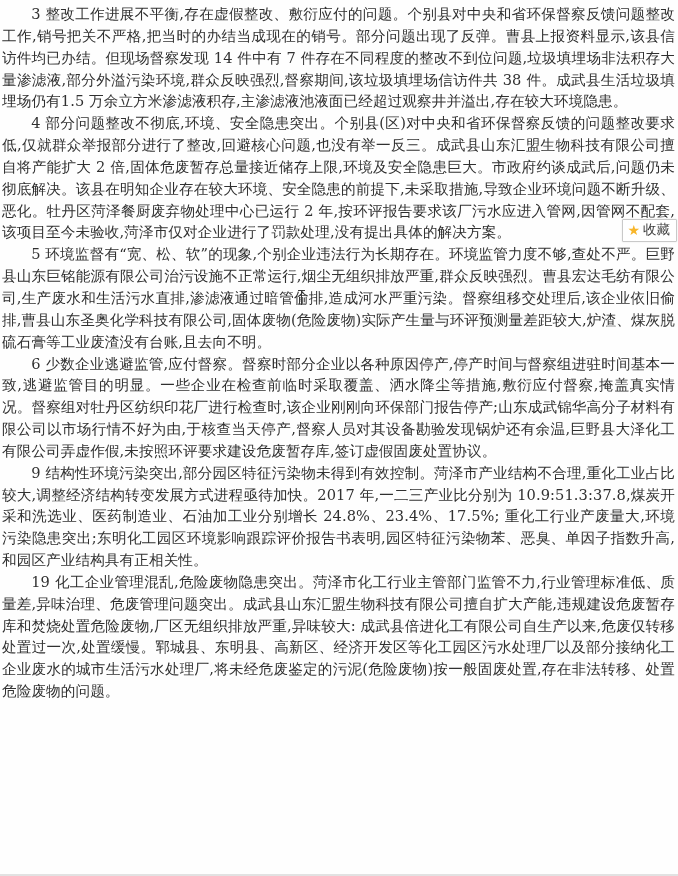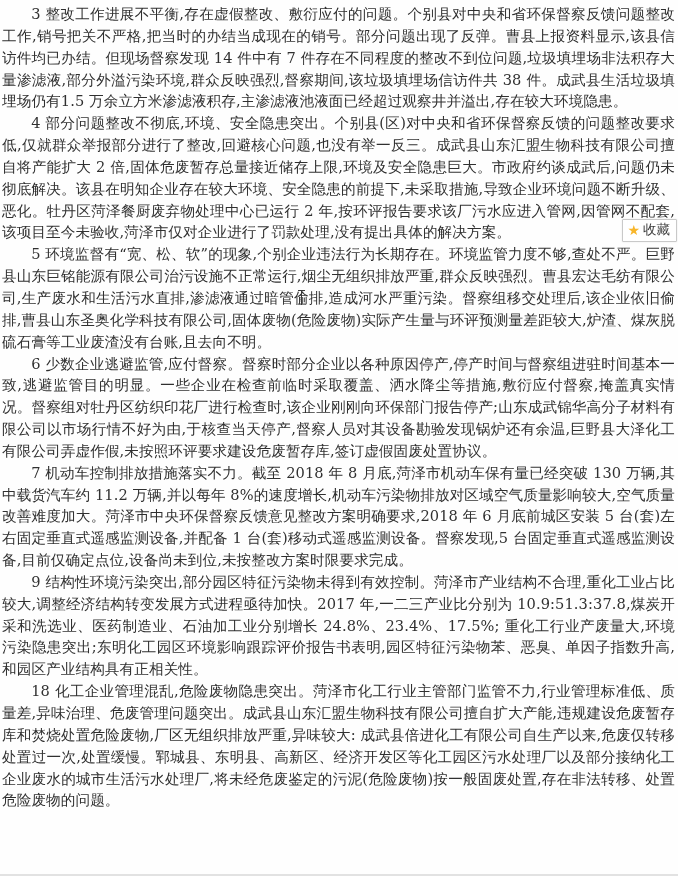--- a/index.html
+++ b/index.html
@@ -87,23 +87,22 @@
 </head>
 <body>
 
 <div class="page">
 
   <article class="content">
     <p>3 整改工作进展不平衡,存在虚假整改、敷衍应付的问题。个别县对中央和省环保督察反馈问题整改工作,销号把关不严格,把当时的办结当成现在的销号。部分问题出现了反弹。曹县上报资料显示,该县信访件均已办结。但现场督察发现 14 件中有 7 件存在不同程度的整改不到位问题,垃圾填埋场非法积存大量渗滤液,部分外溢污染环境,群众反映强烈,督察期间,该垃圾填埋场信访件共 38 件。成武县生活垃圾填埋场仍有1.5 万余立方米渗滤液积存,主渗滤液池液面已经超过观察井并溢出,存在较大环境隐患。</p>
     <p>4 部分问题整改不彻底,环境、安全隐患突出。个别县(区)对中央和省环保督察反馈的问题整改要求低,仅就群众举报部分进行了整改,回避核心问题,也没有举一反三。成武县山东汇盟生物科技有限公司擅自将产能扩大 2 倍,固体危废暂存总量接近储存上限,环境及安全隐患巨大。市政府约谈成武后,问题仍未彻底解决。该县在明知企业存在较大环境、安全隐患的前提下,未采取措施,导致企业环境问题不断升级、恶化。牡丹区菏泽餐厨废弃物处理中心已运行 2 年,按环评报告要求该厂污水应进入管网,因管网不配套,该项目至今未验收,菏泽市仅对企业进行了罚款处理,没有提出具体的解决方案。</p>
     <p>5 环境监督有“宽、松、软”的现象,个别企业违法行为长期存在。环境监管力度不够,查处不严。巨野县山东巨铭能源有限公司治污设施不正常运行,烟尘无组织排放严重,群众反映强烈。曹县宏达毛纺有限公司,生产废水和生活污水直排,渗滤液通过暗管偷排,造成河水严重污染。督察组移交处理后,该企业依旧偷排,曹县山东圣奥化学科技有限公司,固体废物(危险废物)实际产生量与环评预测量差距较大,炉渣、煤灰脱硫石膏等工业废渣没有台账,且去向不明。</p>
     <p>6 少数企业逃避监管,应付督察。督察时部分企业以各种原因停产,停产时间与督察组进驻时间基本一致,逃避监管目的明显。一些企业在检查前临时采取覆盖、洒水降尘等措施,敷衍应付督察,掩盖真实情况。督察组对牡丹区纺织印花厂进行检查时,该企业刚刚向环保部门报告停产;山东成武锦华高分子材料有限公司以市场行情不好为由,于核查当天停产,督察人员对其设备勘验发现锅炉还有余温,巨野县大泽化工有限公司弄虚作假,未按照环评要求建设危废暂存库,签订虚假固废处置协议。</p>
-    <p>7 机动车控制排放措施落实不力。截至 2018 年 8 月底,菏泽市机动车保有量已经突破 130 万辆,其中载货汽车约 11.2 万辆,并以每年 8%的速度增长,机动车污染物排放对区域空气质量影响较大,空气质量改善难度加大。菏泽市中央环保督察反馈意见整改方案明确要求,2018 年 6 月底前城区安装 5 台(套)左右固定垂直式遥感监测设备,并配备 1 台(套)移动式遥感监测设备。督察发现,5 台固定垂直式遥感监测设备,目前仅确定点位,设备尚未到位,未按整改方案时限要求完成。</p>
     <p>9 结构性环境污染突出,部分园区特征污染物未得到有效控制。菏泽市产业结构不合理,重化工业占比较大,调整经济结构转变发展方式进程亟待加快。2017 年,一二三产业比分别为 10.9:51.3:37.8,煤炭开采和洗选业、医药制造业、石油加工业分别增长 24.8%、23.4%、17.5%; 重化工行业产废量大,环境污染隐患突出;东明化工园区环境影响跟踪评价报告书表明,园区特征污染物苯、恶臭、单因子指数升高,和园区产业结构具有正相关性。</p>
-    <p>18 化工企业管理混乱,危险废物隐患突出。菏泽市化工行业主管部门监管不力,行业管理标准低、质量差,异味治理、危废管理问题突出。成武县山东汇盟生物科技有限公司擅自扩大产能,违规建设危废暂存库和焚烧处置危险废物,厂区无组织排放严重,异味较大: 成武县倍进化工有限公司自生产以来,危废仅转移处置过一次,处置缓慢。郓城县、东明县、高新区、经济开发区等化工园区污水处理厂以及部分接纳化工企业废水的城市生活污水处理厂,将未经危废鉴定的污泥(危险废物)按一般固废处置,存在非法转移、处置危险废物的问题。</p>
+    <p>19 化工企业管理混乱,危险废物隐患突出。菏泽市化工行业主管部门监管不力,行业管理标准低、质量差,异味治理、危废管理问题突出。成武县山东汇盟生物科技有限公司擅自扩大产能,违规建设危废暂存库和焚烧处置危险废物,厂区无组织排放严重,异味较大: 成武县倍进化工有限公司自生产以来,危废仅转移处置过一次,处置缓慢。郓城县、东明县、高新区、经济开发区等化工园区污水处理厂以及部分接纳化工企业废水的城市生活污水处理厂,将未经危废鉴定的污泥(危险废物)按一般固废处置,存在非法转移、处置危险废物的问题。</p>
   </article>
 
   <div class="fav-badge">
     <span class="star">★</span>
     <span>收藏</span>
   </div>
 
   <div class="ibeam"></div>
 
   <div class="bottom-divider"></div>

